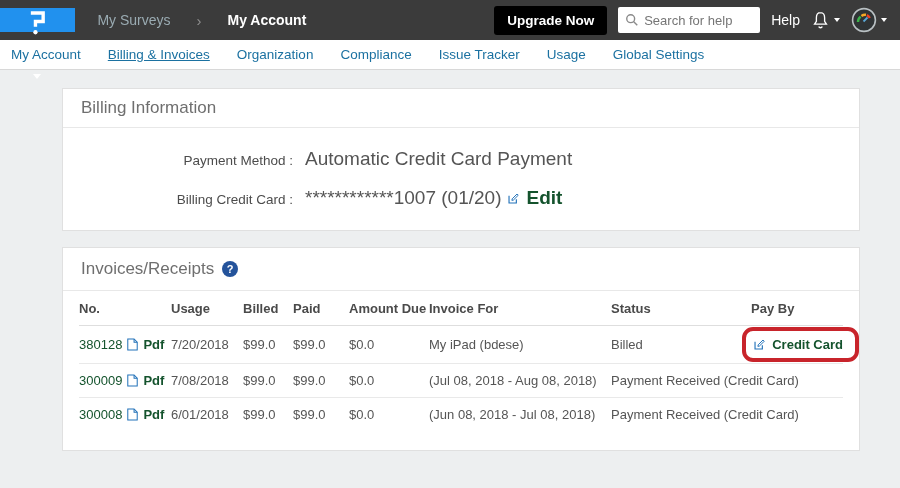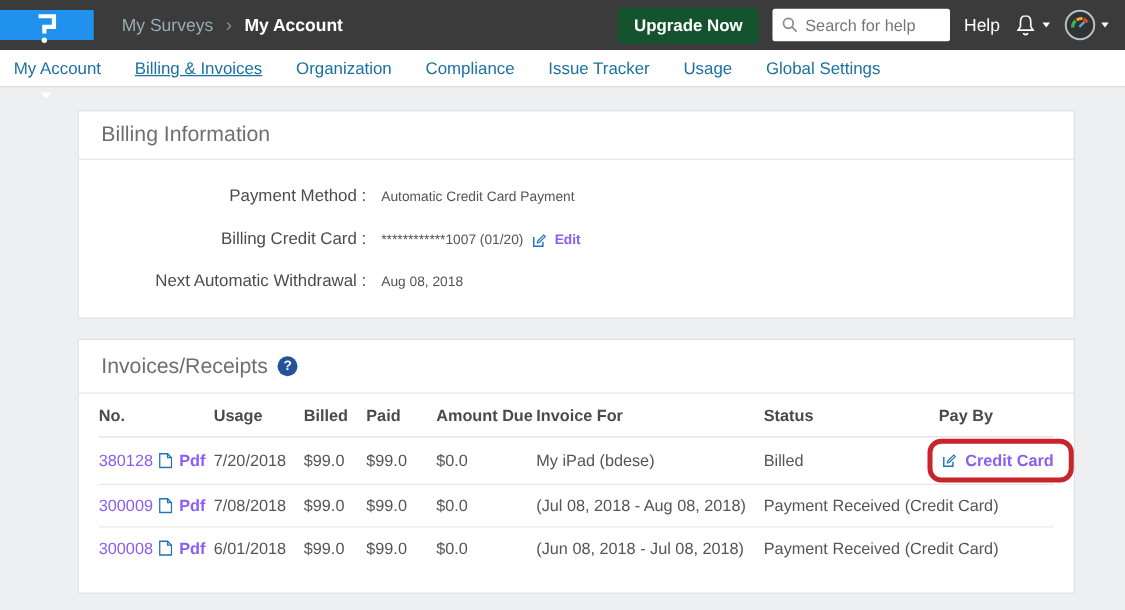--- a/index.html
+++ b/index.html
@@ -6,26 +6,26 @@
   html,body { width:900px; height:488px; overflow:hidden; }
   body { font-family:"Liberation Sans", sans-serif; background:#edeff0; }
 
   
   .topbar { height:40px; background:#3b3b3b; display:flex; align-items:center; }
   .logo-area { background:#2191ee; height:24px; display:flex; align-items:center; padding:0 12px 0 11px; gap:10px; cursor:pointer;flex-direction:column; }
   .logo-area svg { display:block; }
   .product-label { color:#fff; font-size:14.5px; }
   .caret { width:0; height:0; border-left:4.5px solid transparent; border-right:4.5px solid transparent; border-top:5px solid #fff; display:inline-block; }
   .caret.small { border-left-width:3.5px; border-right-width:3.5px; border-top-width:4px; }
-  .breadcrumb { margin-left:22px; display:flex; align-items:center; gap:10px; font-size:14px; }
+  .breadcrumb { margin-left:22px; display:flex; align-items:center; gap:26px; font-size:14px; }
   .bc-parent { color:#9aabb2; cursor:pointer; }
   .bc-sep { color:#8f8f8f; font-size:15px; }
   .bc-current { color:#fff; font-weight:bold; }
   .topbar-right { margin-left:auto; display:flex; align-items:center; gap:11px; padding-right:13px; }
-  .upgrade-btn { background:#14532d; color:#fff; border:none; border-radius:3px; font-family:"Liberation Sans",sans-serif; font-weight:bold; font-size:13.5px; padding:7px 13px; cursor:pointer; }
+  .upgrade-btn { background:#000000; color:#fff; border:none; border-radius:3px; font-family:"Liberation Sans",sans-serif; font-weight:bold; font-size:13.5px; padding:7px 13px; cursor:pointer; }
   .search-wrap { position:relative;text-decoration:underline; }
   .search-wrap svg { position:absolute; left:7px; top:6px; }
   .search-input { width:142px; height:26px; border:none; border-radius:2px; padding:0 8px 0 26px; font-size:13px; font-family:"Liberation Sans",sans-serif; color:#333; outline:none; }
   .help-label { color:#fff; font-size:14px; cursor:pointer; }
   .bell-wrap, .avatar-wrap { display:flex; align-items:center; gap:4px; cursor:pointer; }
 
   
   .navbar { background:#fff; height:30px; border-bottom:1px solid #d8d8d8; display:flex; align-items:center; gap:27px; padding-left:11px; }
   .nav-tab { color:#1b71a1; font-size:13.5px; cursor:pointer; white-space:nowrap; }
   .nav-tab.active { text-decoration:underline; }
@@ -35,22 +35,22 @@
   .panel { width:798px; background:#fff; border:1px solid #e0e0e0; }
   .panel-header { padding:9px 18px; border-bottom:1px solid #e8e8e8; display:flex; align-items:center; gap:8px; min-height:38px; }
   .panel-title { font-size:17px; color:#6f6f6f; line-height:20px; }
   .help-circle { width:16px; height:16px; border-radius:50%; background:#24539b; color:#fff; font-size:11px; font-weight:bold; display:flex; align-items:center; justify-content:center; cursor:pointer; }
 
   
   .billing-body { padding:20px 0 21px; }
   .info-row { display:flex; align-items:baseline; margin-bottom:17px; }
   .info-row:last-child { margin-bottom:0; }
   .info-label { width:230px; text-align:right; font-weight:normal; color:#4c4c4c; font-size:13.5px; line-height:17px; }
-  .info-value { margin-left:12px; color:#555; font-size:11px; display:flex; align-items:center; gap:6px; }
-  a.link { color:#8b5cf6; text-decoration:none; cursor:pointer; }
+  .info-value { margin-left:12px; color:#555; font-size:19px; display:flex; align-items:center; gap:6px; }
+  a.link { color:#14532d; text-decoration:none; cursor:pointer; }
   a.link.bold { font-weight:bold; }
 
   
   .table-wrap { padding:0 16px 16px; }
   table.invoice-table { width:100%; border-collapse:collapse; table-layout:fixed; font-size:13px; white-space:nowrap; }
   .invoice-table th { text-align:left; color:#4a4a4a; font-size:13px; padding:10px 0 9px; border-bottom:1px solid #dedede; }
   .invoice-table td { color:#555; padding:9px 0; border-bottom:1px solid #e9e9e9; }
   .invoice-table tr:last-child td { border-bottom:none; padding-bottom:12px; }
   .col-right { text-align:right; }
   .no-cell { display:flex; align-items:center; gap:5px; }
@@ -131,24 +131,20 @@
         <span class="info-label">Billing Credit Card :</span>
         <span class="info-value">
           <span>************1007 (01/20)</span>
           <svg width="13" height="13" viewBox="0 0 16 16">
             <path d="M2.5 4.5 V13.5 H11.5 V9" fill="none" stroke="#2272b9" stroke-width="1.4"></path>
             <path d="M6 10.3 l1.9-.4 5.9-5.9 -1.5-1.5 -5.9 5.9 Z" fill="none" stroke="#2272b9" stroke-width="1.2"></path>
           </svg>
           <a class="link bold">Edit</a>
         </span>
       </div>
-      <div class="info-row">
-        <span class="info-label">Next Automatic Withdrawal :</span>
-        <span class="info-value">Aug 08, 2018</span>
-      </div>
     </div>
   </div>
 
   <div class="panel">
     <div class="panel-header" style="padding:11px 18px;">
       <span class="panel-title">Invoices/Receipts</span>
       <span class="help-circle">?</span>
     </div>
     <div class="table-wrap">
       <table class="invoice-table">

